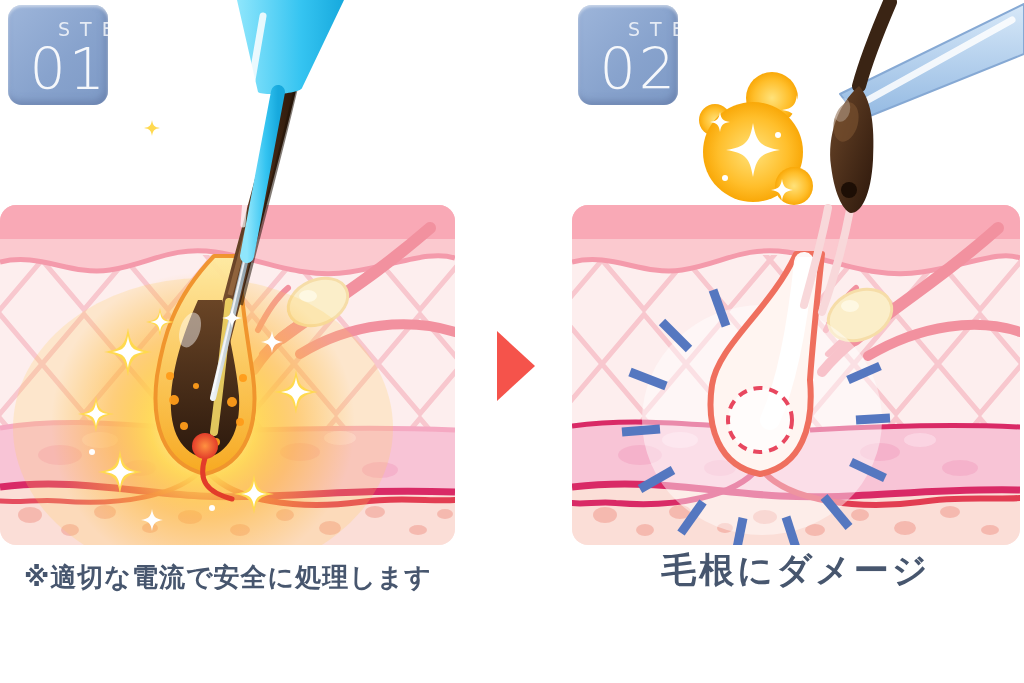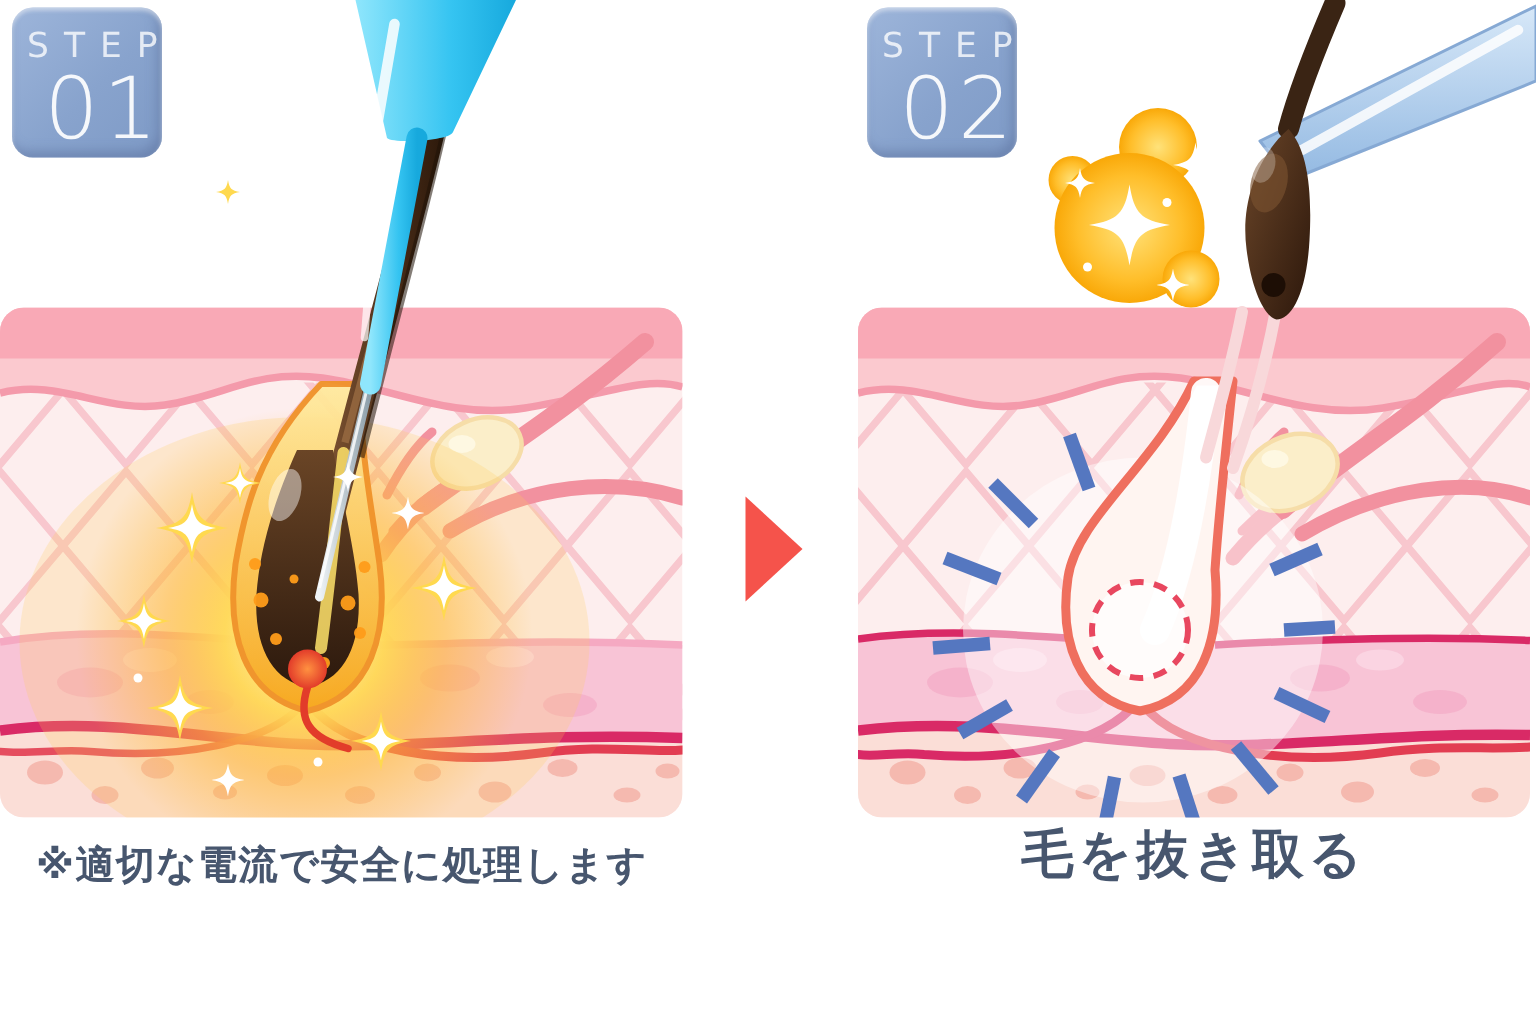--- a/index.html
+++ b/index.html
@@ -7,22 +7,22 @@
     position:relative;width:1024px;height:683px;background:#ffffff;overflow:hidden;
     font-family:"DejaVu Sans","Liberation Sans",sans-serif;
   }
   
   .badge{
     position:absolute;width:100px;height:100px;border-radius:14px;
     background:linear-gradient(135deg,#9db5da 0%,#88a3cd 55%,#7e9ac6 100%);
     box-shadow:inset 0 2px 3px rgba(255,255,255,.5), inset -3px -4px 7px rgba(92,115,158,.55);
   }
   .badge-step{
-    margin-top:13px;text-align:right;font-size:23px;font-weight:500;
-    letter-spacing:10px;text-indent:10px;color:rgba(255,255,255,.78);
+    margin-top:13px;text-align:left;font-size:19px;font-weight:500;
+    letter-spacing:10px;text-indent:10px;color:rgba(255,255,255,.78);margin-left:40px;
   }
   .badge-num{
     text-align:right;font-size:57px;line-height:1.05;font-weight:300;
     letter-spacing:3px;text-indent:3px;color:rgba(255,255,255,.92);
   }
   .badge-01{left:8px;top:5px;}
   .badge-02{left:578px;top:5px;}
   
   .illu{position:absolute;top:0;}
   .illu-left{left:0;}
@@ -343,15 +343,15 @@
   <div class="badge badge-02">
     <div class="badge-step">STEP</div>
     <div class="badge-num">02</div>
   </div>
 
   <div class="arrow"></div>
 
   <div class="caption caption-left">
     <div class="note">※適切な電流で安全に処理します</div>
   </div>
-  <div class="caption caption-right">毛を抜き取る</div>
+  <div class="caption caption-right">毛根にダメージ</div>
 
 </div>
 
 </body></html>

